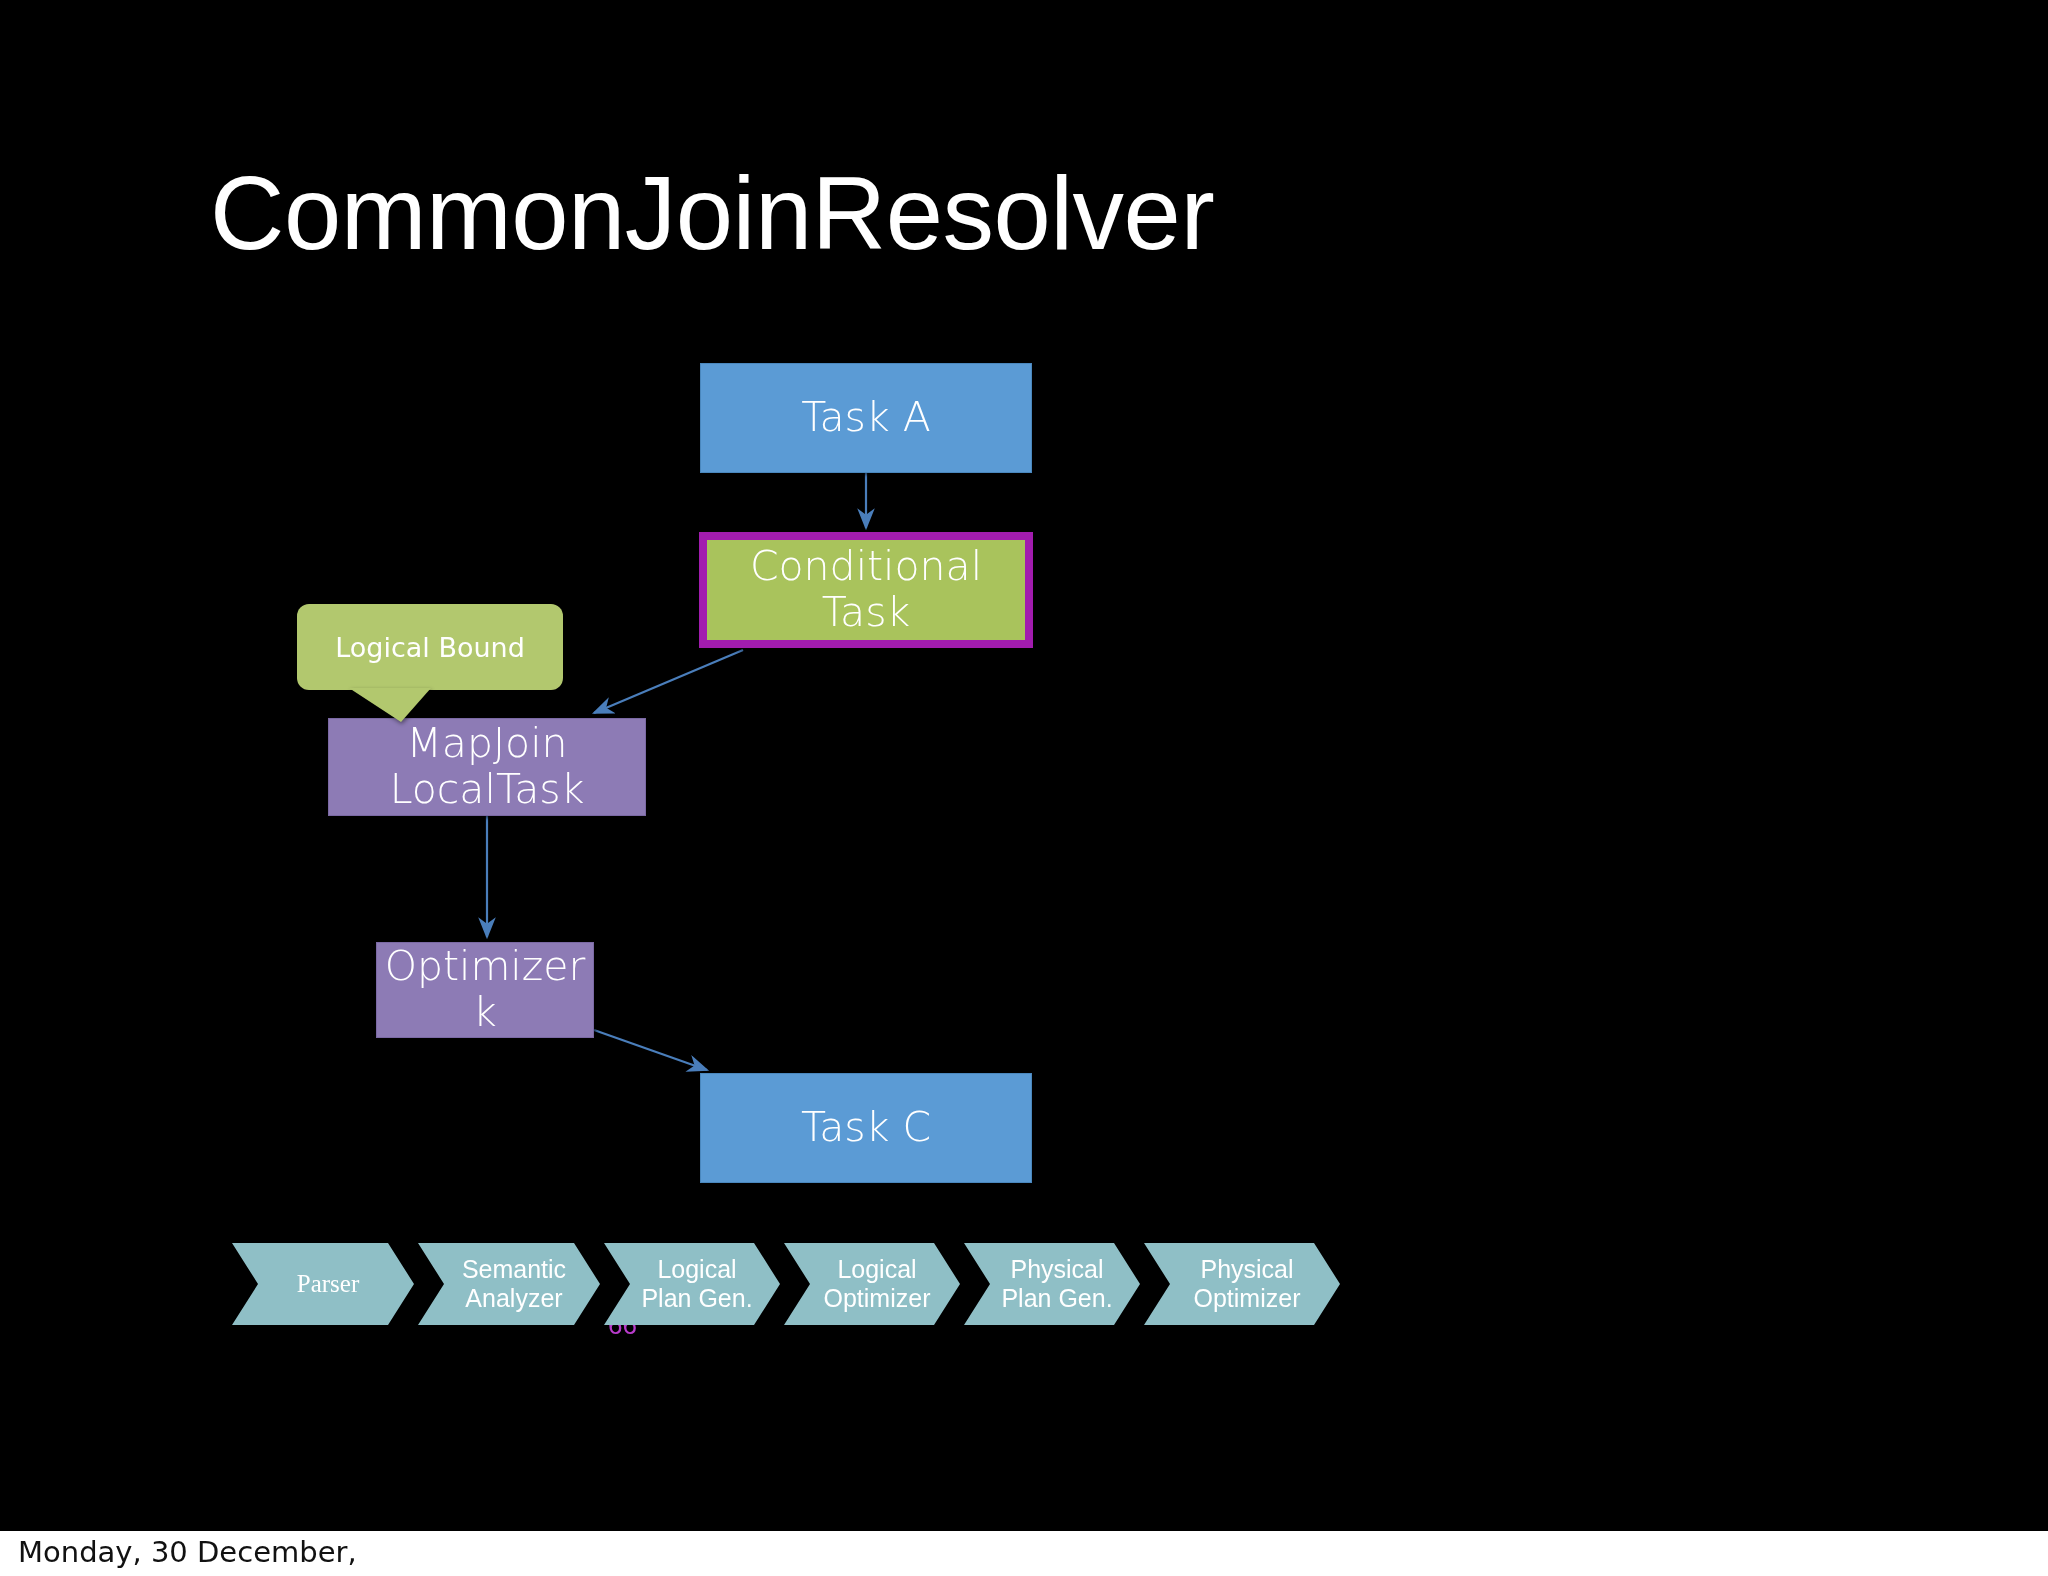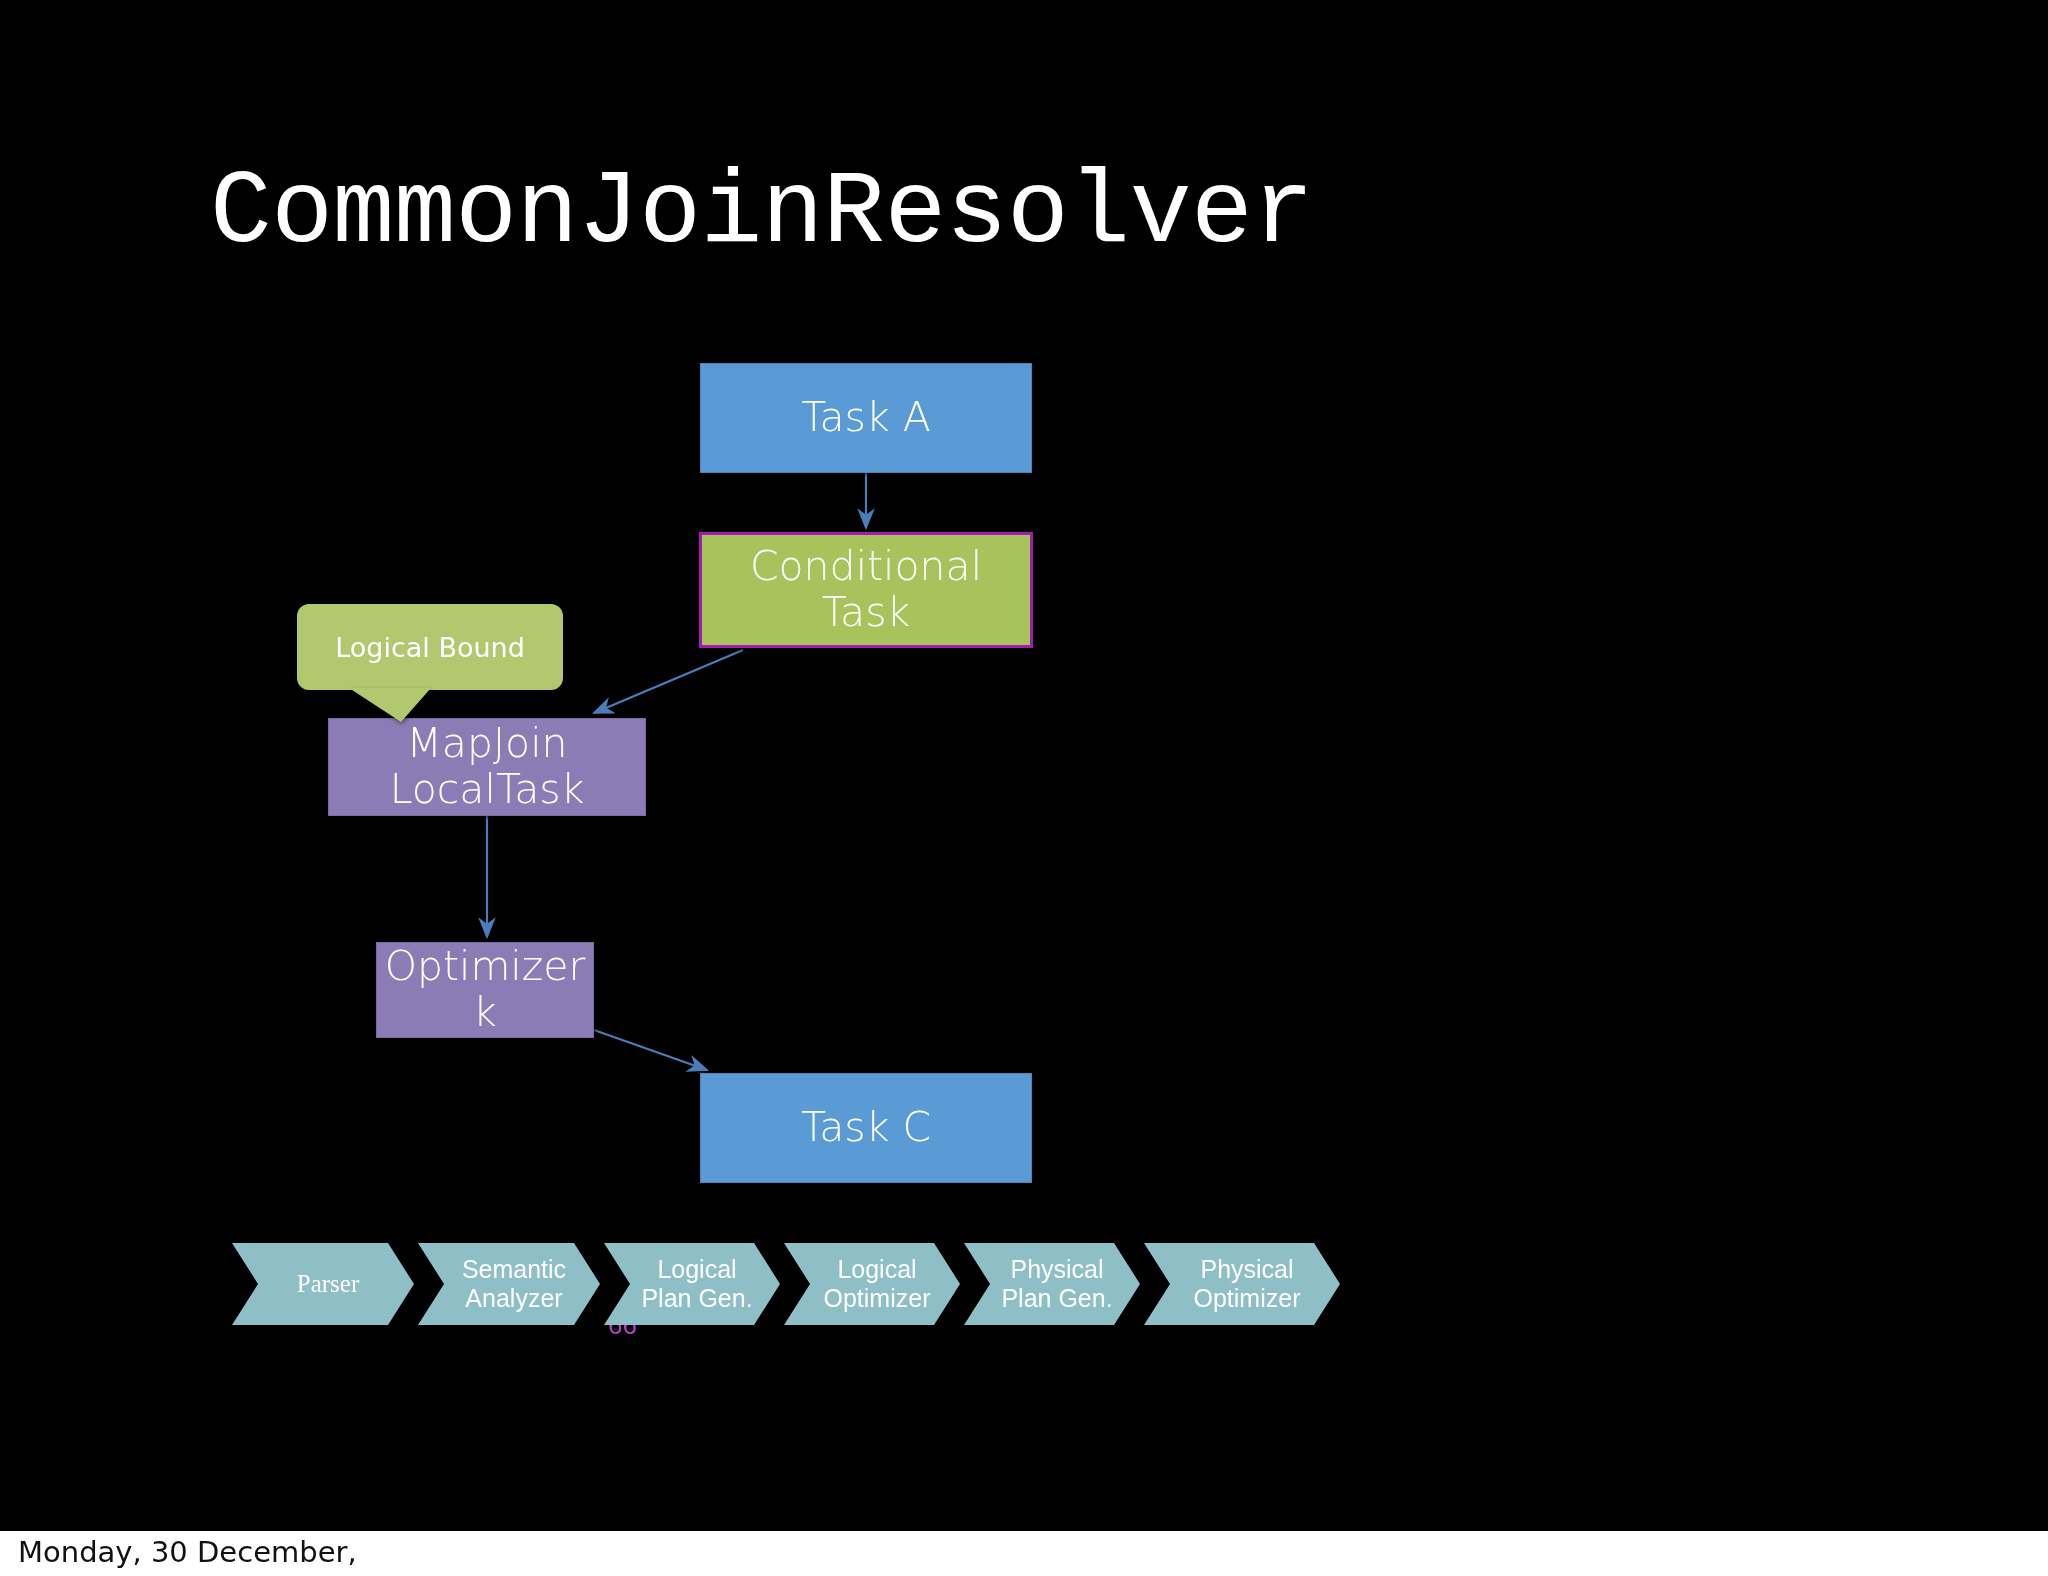--- a/index.html
+++ b/index.html
@@ -21,21 +21,21 @@
     overflow: hidden;
   }
 
   
   #slide-title {
     position: absolute;
     left: 210px;
     top: 160px;
     width: 1500px;
     color: #ffffff;
-    font-family: Liberation Mono, monospace;
+    font-family: Liberation Sans, sans-serif;
     font-size: 103px;
     font-weight: 300;
     letter-spacing: -0.5px;
     line-height: 1.05;
     white-space: nowrap;
   }
 
   
   #diagram {
     position: absolute;
@@ -67,21 +67,21 @@
   }
 
   .node-blue {
     background: #5B9BD5;
     border: 1px solid #4a87bd;
     box-shadow: 2px 2px 3px rgba(0,0,0,0.55);
     font-size: 41px;
   }
   .node-green {
     background: #A9C35C;
-    border: 3px solid #a21caf;
+    border: 8px solid #a21caf;
     box-shadow: 2px 2px 4px rgba(0,0,0,0.5);
     font-size: 41px;
   }
   .node-purple {
     background: #8D7BB5;
     border: 1px solid #7b69a4;
     box-shadow: 2px 2px 3px rgba(0,0,0,0.55);
     font-size: 41px;
   }
 

